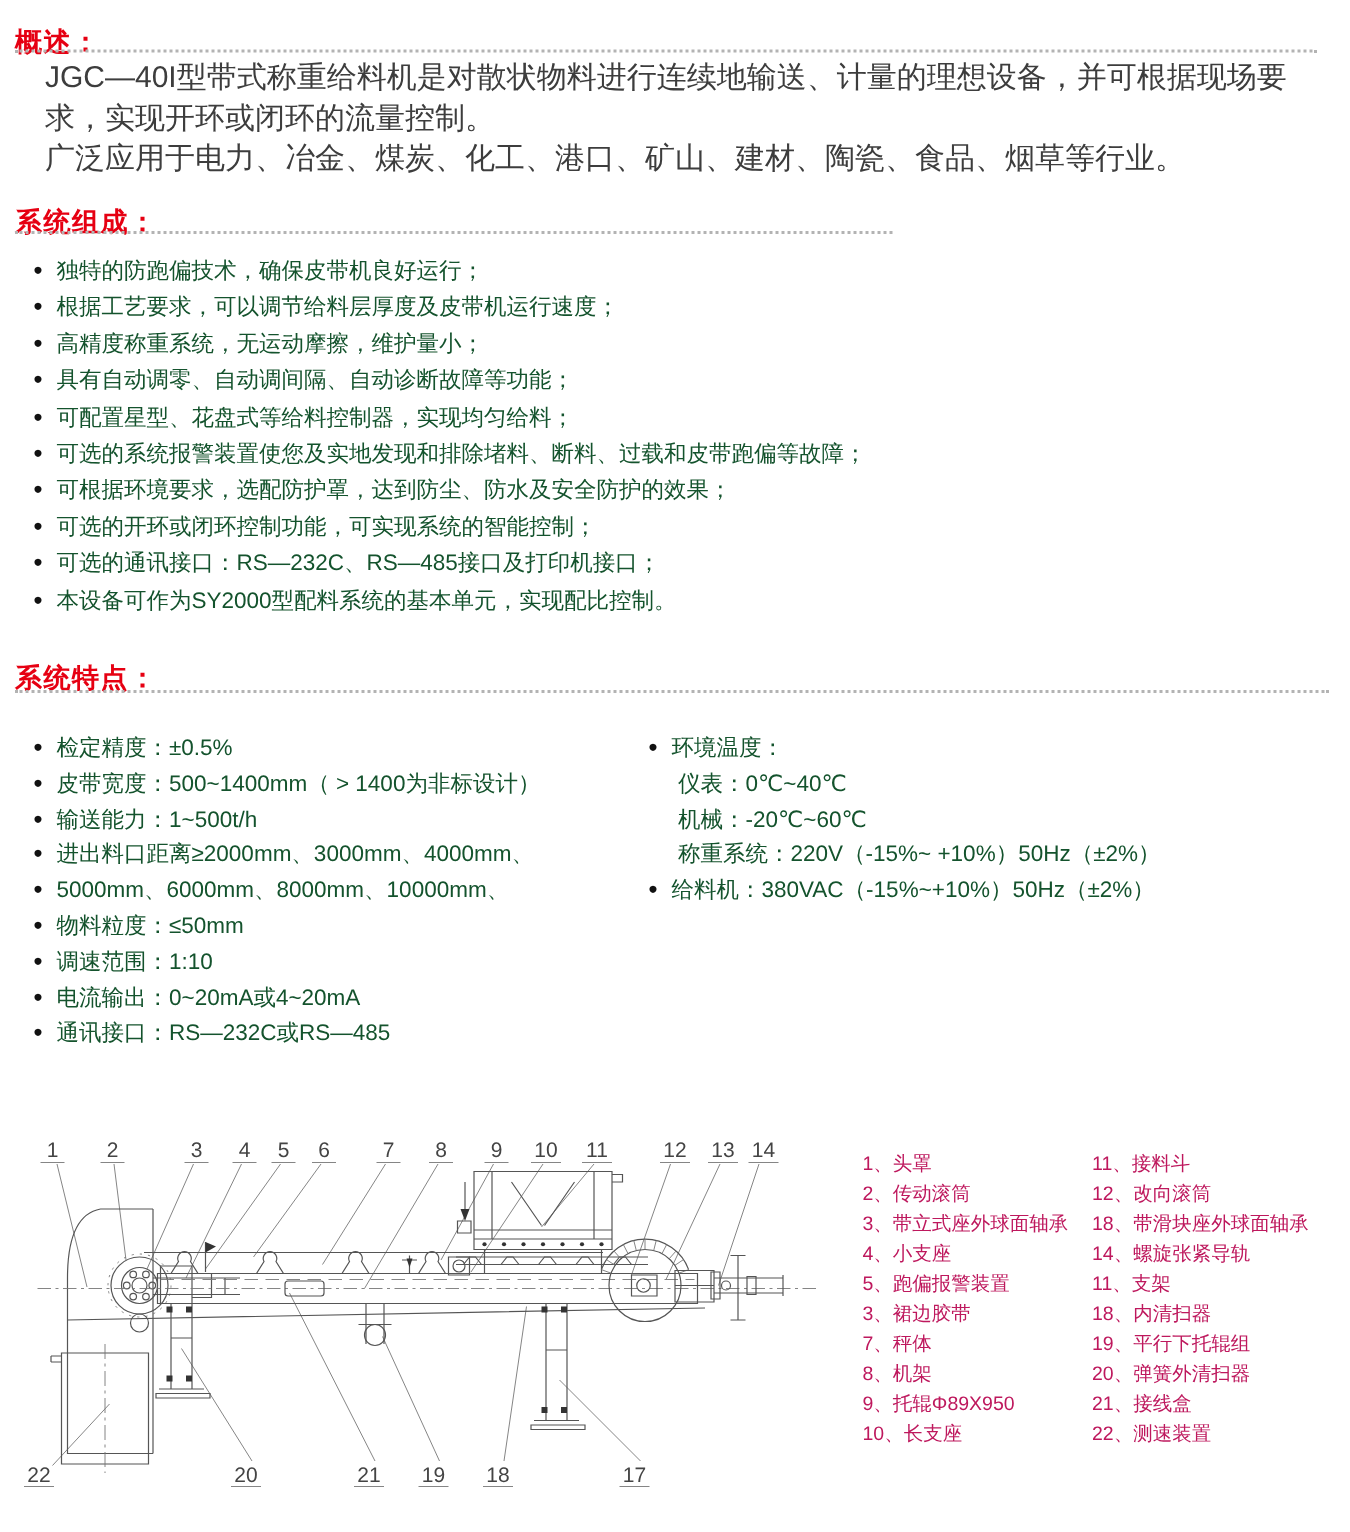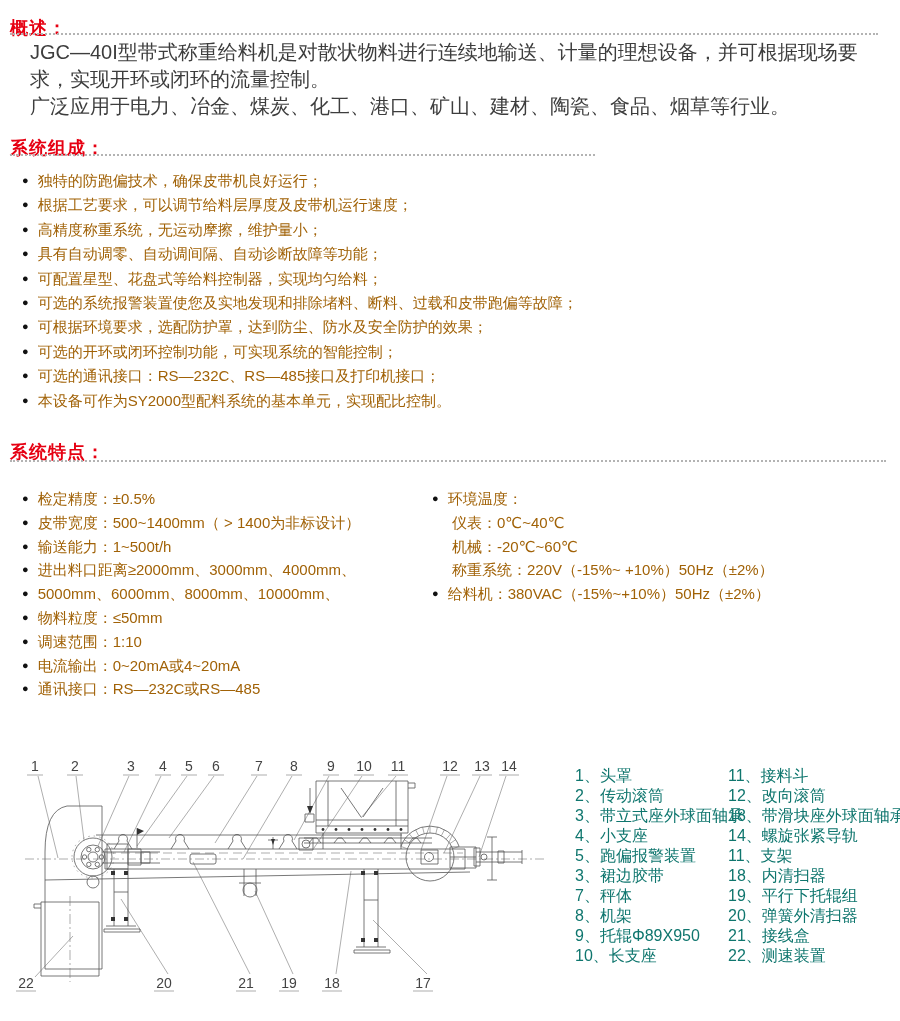--- a/index.html
+++ b/index.html
@@ -7,27 +7,27 @@
     width:900px;height:1021px;position:relative;background:#ffffff;
     font-family:"Liberation Sans","DejaVu Sans",sans-serif;
     color:#3d3d3d;overflow:hidden;
   }
   .sec-h{
     position:absolute;left:10px;font-size:18px;font-weight:bold;
     color:#e60012;letter-spacing:1px;margin-top:10px;
   }
   .dots{position:absolute;left:10px;height:0;border-top:2px dotted #b3b3b3;}
   .para{position:absolute;left:30px;top:39px;width:850px;font-size:20px;line-height:27px;color:#3d3d3d;}
-  .list{position:absolute;font-size:15px;color:#a16207;}
+  .list{position:absolute;font-size:15px;color:#14532d;}
   .row{white-space:nowrap;}
   .comp .row{height:24.4px;line-height:24.4px;}
   .feat .row{height:23.8px;line-height:23.8px;}
   .b::before{content:"●";font-size:11px;margin-right:9px;vertical-align:2px;color:#111;}
   .ind{padding-left:20px;}
-  .parts{position:absolute;top:766px;font-size:16px;color:#0f766e;}
+  .parts{position:absolute;top:766px;font-size:13px;color:#be185d;}
   .parts .row{height:20px;line-height:20px;}
   .diagram{position:absolute;left:10px;top:750px;width:545px;height:266px;}
   svg text{font-family:"Liberation Sans","DejaVu Sans",sans-serif;font-size:14px;fill:#444;}
   svg .draw{stroke:#555;stroke-width:0.8;fill:none;}
   svg .thin{stroke:#777;stroke-width:0.6;fill:none;}
   svg .fillb{fill:#333;stroke:none;}
 </style>
 </head>
 <body>
 

